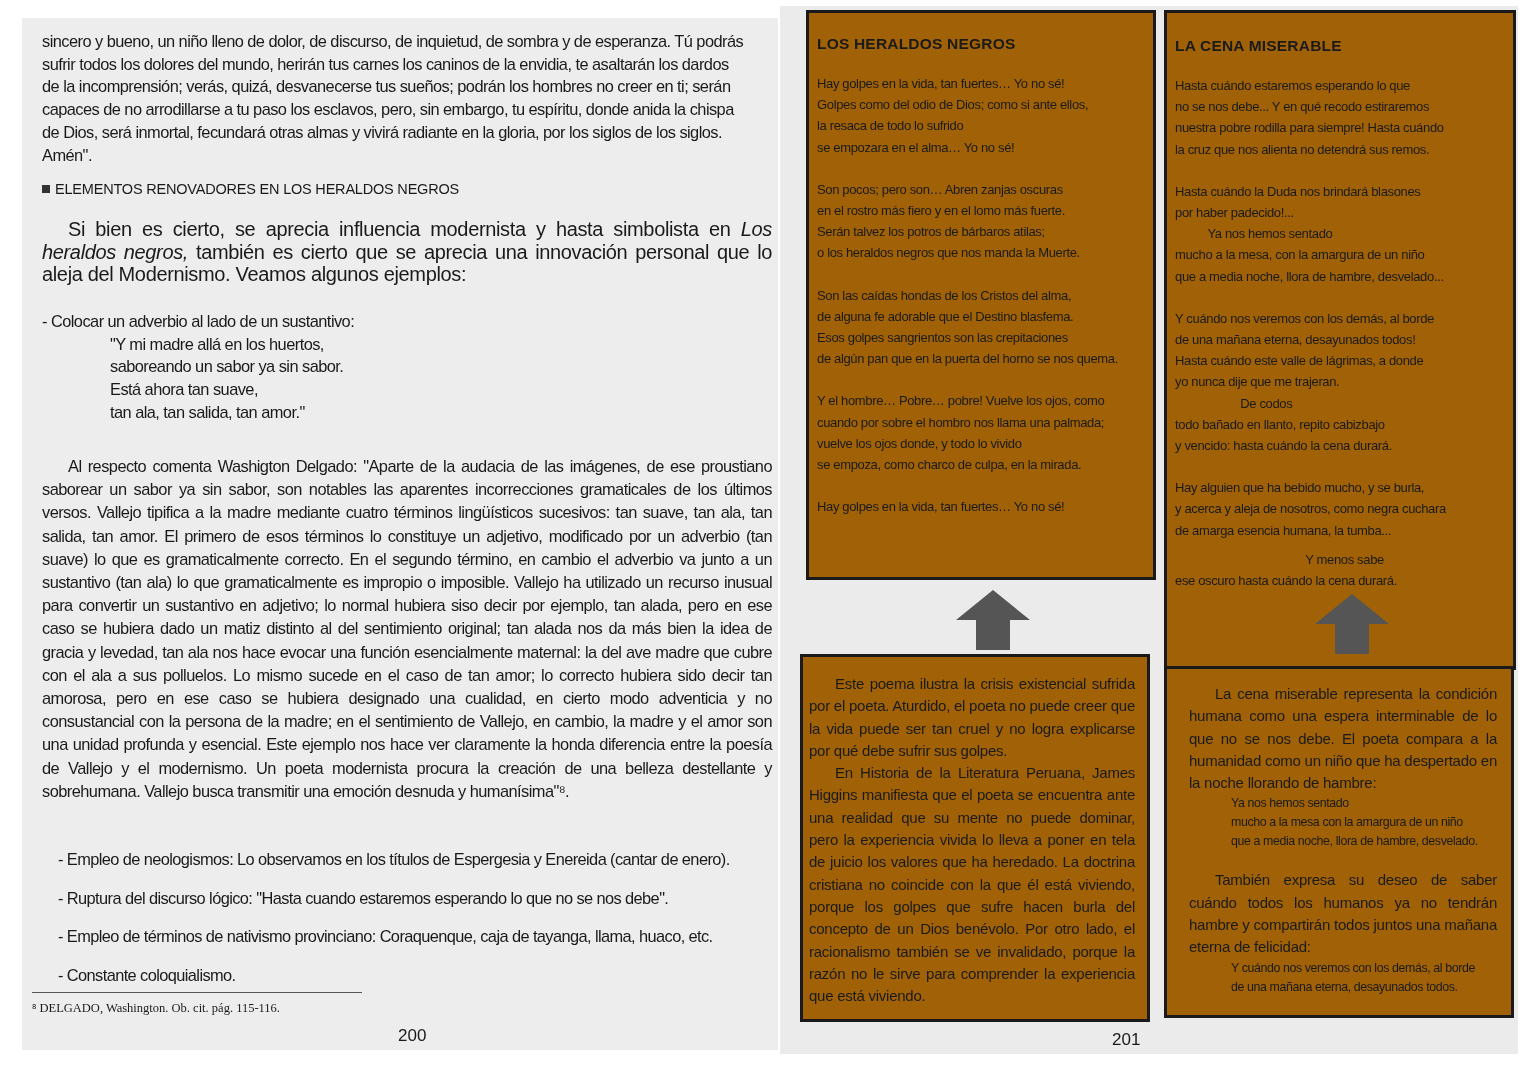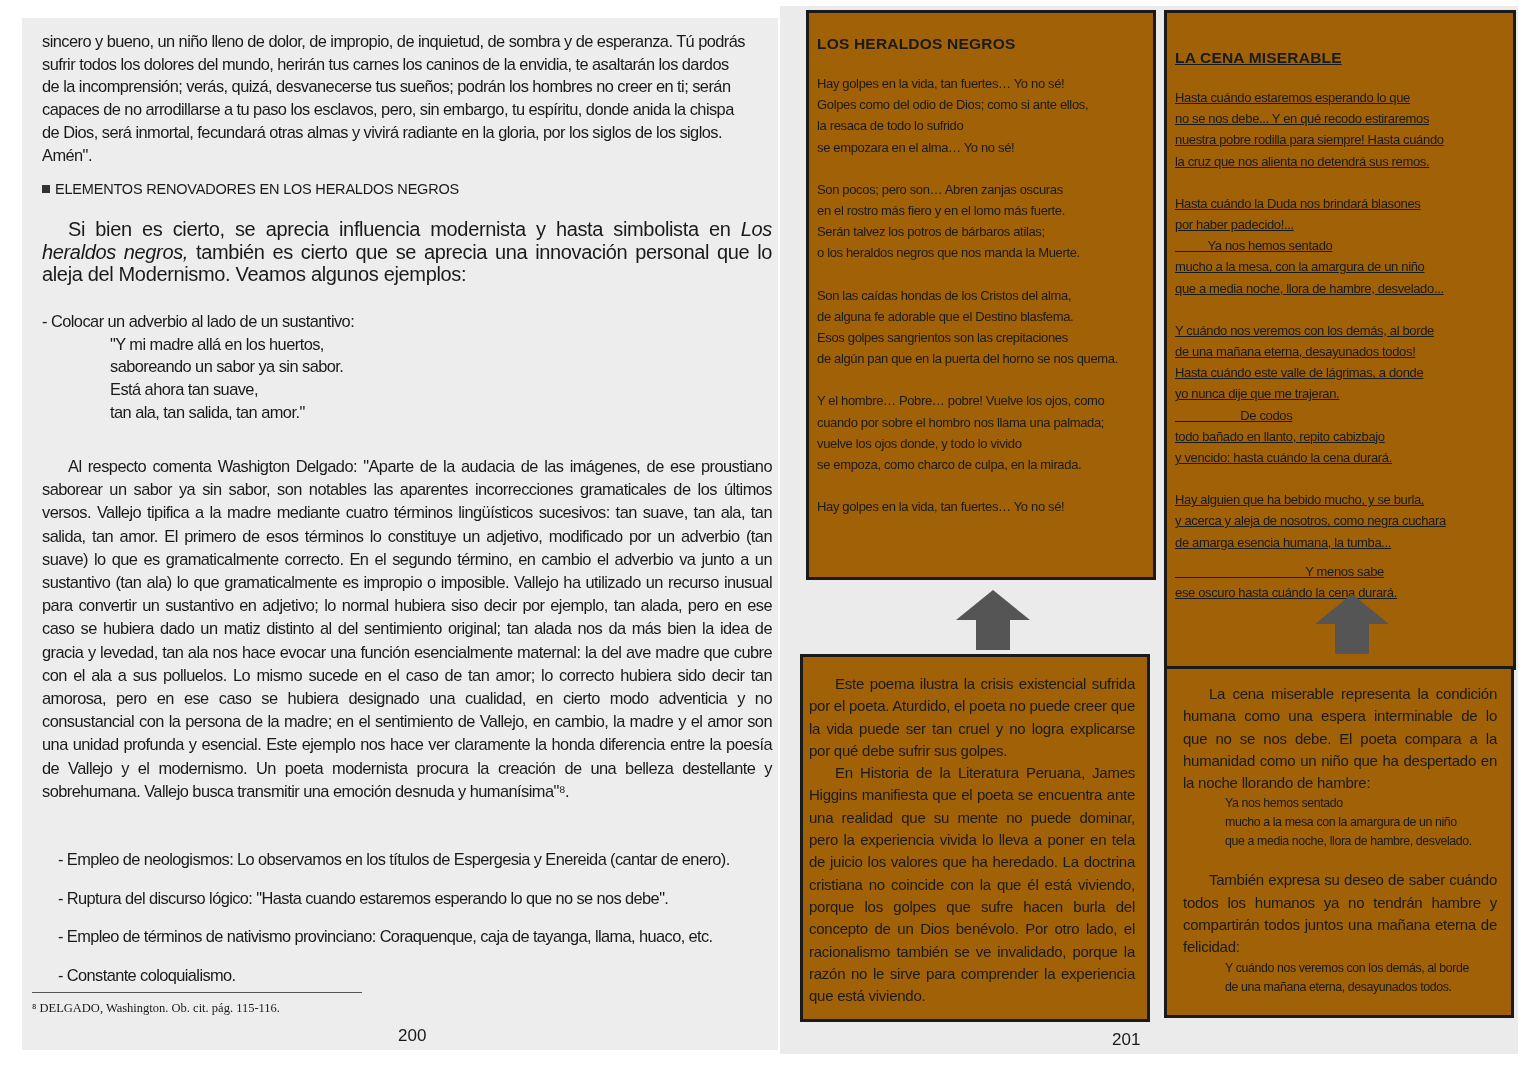--- a/index.html
+++ b/index.html
@@ -35,21 +35,21 @@
   .comment { font-size:15px; line-height:22.3px; letter-spacing:-0.25px; text-align:justify; }
   .comment p { margin:0; text-indent:26px; }
   .comment .quote { font-size:12.4px; line-height:19px; padding-left:42px; letter-spacing:-0.4px; text-align:left; text-indent:0; }
   .arrow { position:absolute; }
 </style>
 </head>
 <body>
 
 <div class="page-left">
   <div class="lt cond" style="top:12px;">
-    <p style="text-align:left;white-space:nowrap;">sincero y bueno, un niño lleno de dolor, de impropio, de inquietud, de sombra y de esperanza. Tú podrás</p>
+    <p style="text-align:left;white-space:nowrap;">sincero y bueno, un niño lleno de dolor, de discurso, de inquietud, de sombra y de esperanza. Tú podrás</p>
     <p style="text-align:left;white-space:nowrap;">sufrir todos los dolores del mundo, herirán tus carnes los caninos de la envidia, te asaltarán los dardos</p>
     <p style="text-align:left;white-space:nowrap;">de la incomprensión; verás, quizá, desvanecerse tus sueños; podrán los hombres no creer en ti; serán</p>
     <p style="text-align:left;white-space:nowrap;">capaces de no arrodillarse a tu paso los esclavos, pero, sin embargo, tu espíritu, donde anida la chispa</p>
     <p style="text-align:left;white-space:nowrap;">de Dios, será inmortal, fecundará otras almas y vivirá radiante en la gloria, por los siglos de los siglos.</p>
     <p style="text-align:left;">Amén".</p>
   </div>
 
   <div class="heading-small cond">
     <span class="sq"></span><span>ELEMENTOS RENOVADORES EN LOS HERALDOS NEGROS</span>
   </div>
@@ -110,21 +110,21 @@
         <div>cuando por sobre el hombro nos llama una palmada;</div>
         <div>vuelve los ojos donde, y todo lo vivido</div>
         <div>se empoza, como charco de culpa, en la mirada.</div>
       </div>
       <div class="stanza">
         <div>Hay golpes en la vida, tan fuertes… Yo no sé!</div>
       </div>
     </div>
   </div>
 
-  <div class="box" style="left:384px;top:4px;width:352px;height:660px;padding:36px 0 0 8px;text-decoration:underline;">
+  <div class="box" style="left:384px;top:4px;width:352px;height:660px;padding:24px 0 0 8px;">
     <div class="box-title">LA CENA MISERABLE</div>
     <div class="poem cond">
       <div class="stanza">
         <div>Hasta cuándo estaremos esperando lo que</div>
         <div>no se nos debe... Y en qué recodo estiraremos</div>
         <div>nuestra pobre rodilla para siempre! Hasta cuándo</div>
         <div>la cruz que nos alienta no detendrá sus remos.</div>
       </div>
       <div class="stanza">
         <div>Hasta cuándo la Duda nos brindará blasones</div>
@@ -159,21 +159,21 @@
     <polygon points="37,0 74,30 54,30 54,60 20,60 20,30 0,30" fill="#555555"></polygon>
   </svg>
 
   <div class="box" style="left:20px;top:648px;width:350px;height:368px;padding:16px 12px 0 6px;">
     <div class="comment cond">
       <p>Este poema ilustra la crisis existencial sufrida por el poeta. Aturdido, el poeta no puede creer que la vida puede ser tan cruel y no logra explicarse por qué debe sufrir sus golpes.</p>
       <p>En Historia de la Literatura Peruana, James Higgins manifiesta que el poeta se encuentra ante una realidad que su mente no puede dominar, pero la experiencia vivida lo lleva a poner en tela de juicio los valores que ha heredado. La doctrina cristiana no coincide con la que él está viviendo, porque los golpes que sufre hacen burla del concepto de un Dios benévolo. Por otro lado, el racionalismo también se ve invalidado, porque la razón no le sirve para comprender la experiencia que está viviendo.</p>
     </div>
   </div>
 
-  <div class="box" style="left:384px;top:660px;width:350px;height:352px;padding:14px 14px 0 16px;">
+  <div class="box" style="left:384px;top:660px;width:350px;height:352px;padding:14px 14px 0 22px;">
     <div class="comment cond">
       <p>La cena miserable representa la condición humana como una espera interminable de lo que no se nos debe. El poeta compara a la humanidad como un niño que ha despertado en la noche llorando de hambre:</p>
       <div class="quote">
         <div>Ya nos hemos sentado</div>
         <div>mucho a la mesa con la amargura de un niño</div>
         <div>que a media noche, llora de hambre, desvelado.</div>
       </div>
       <p style="margin-top:18px;">También expresa su deseo de saber cuándo todos los humanos ya no tendrán hambre y compartirán todos juntos una mañana eterna de felicidad:</p>
       <div class="quote">
         <div>Y cuándo nos veremos con los demás, al borde</div>

